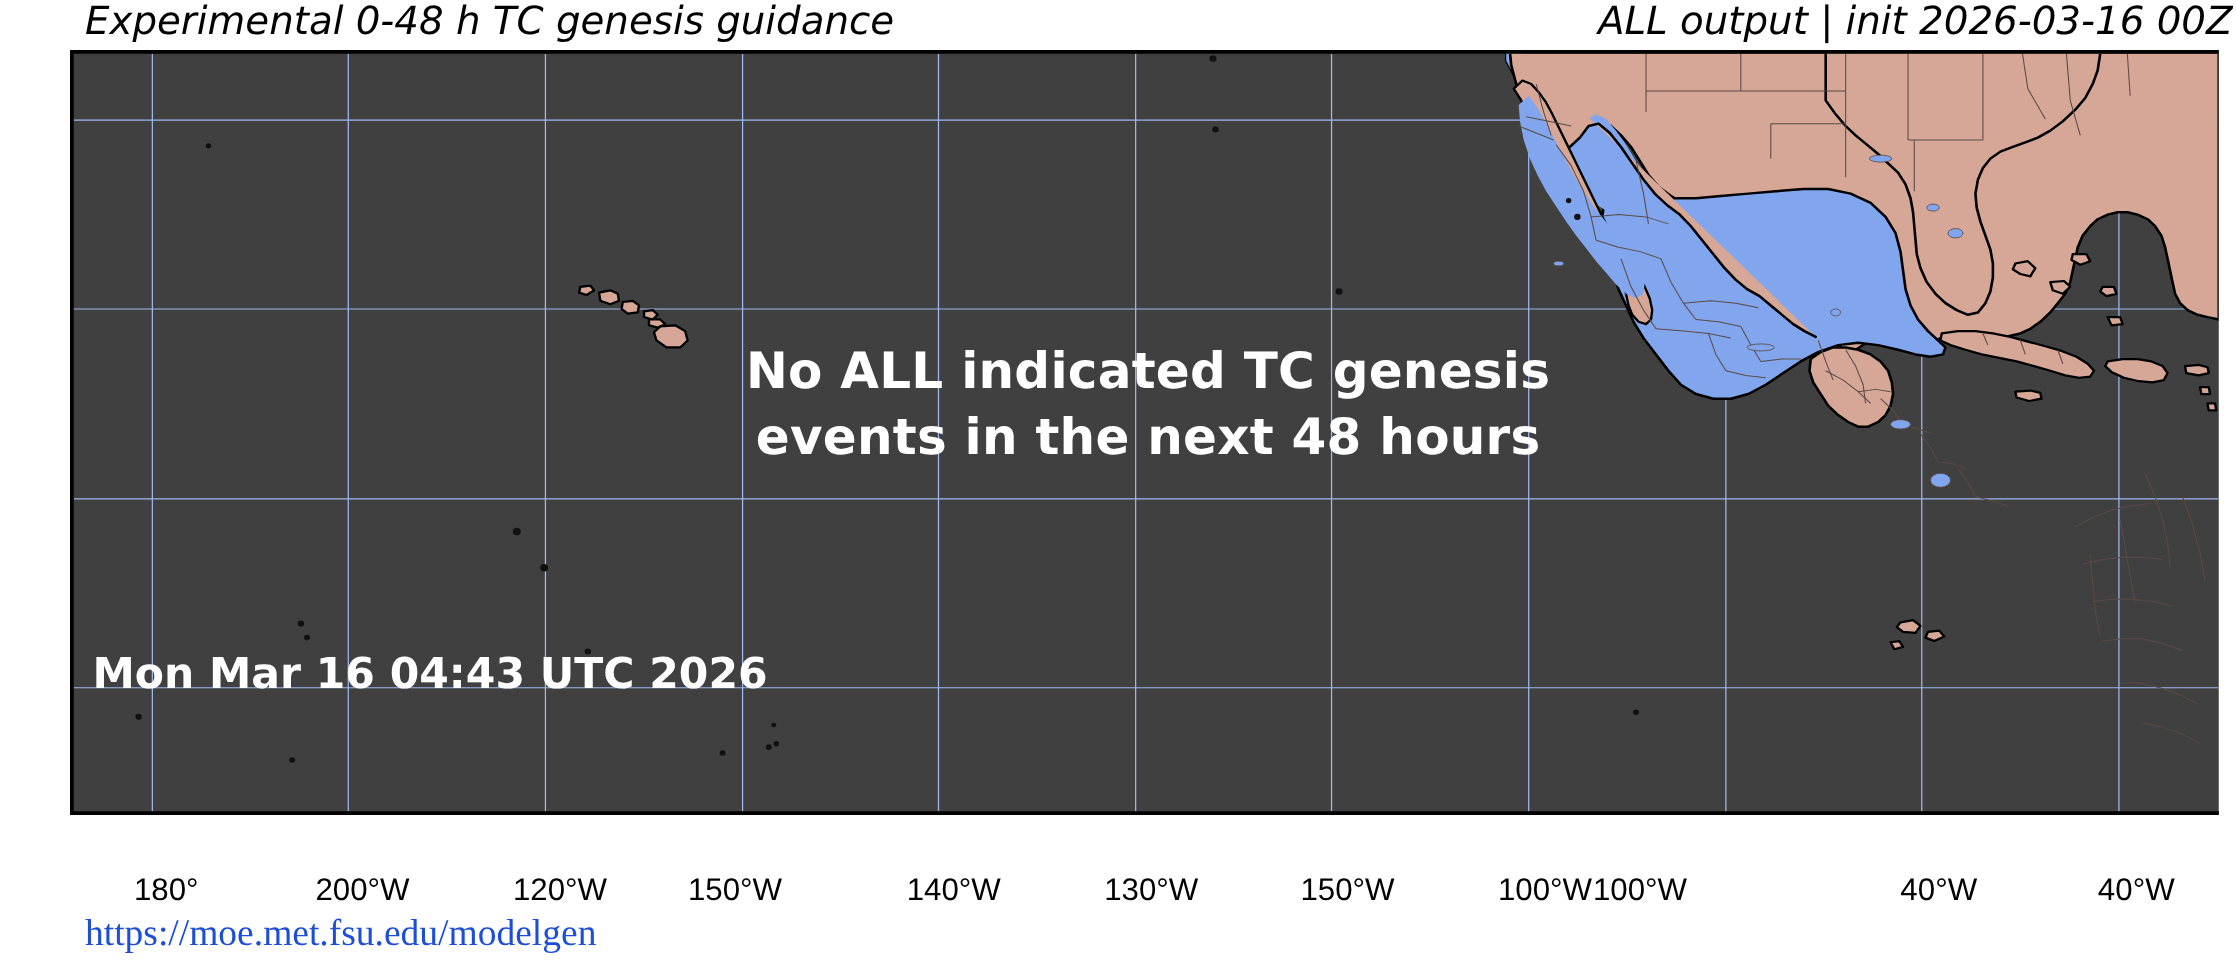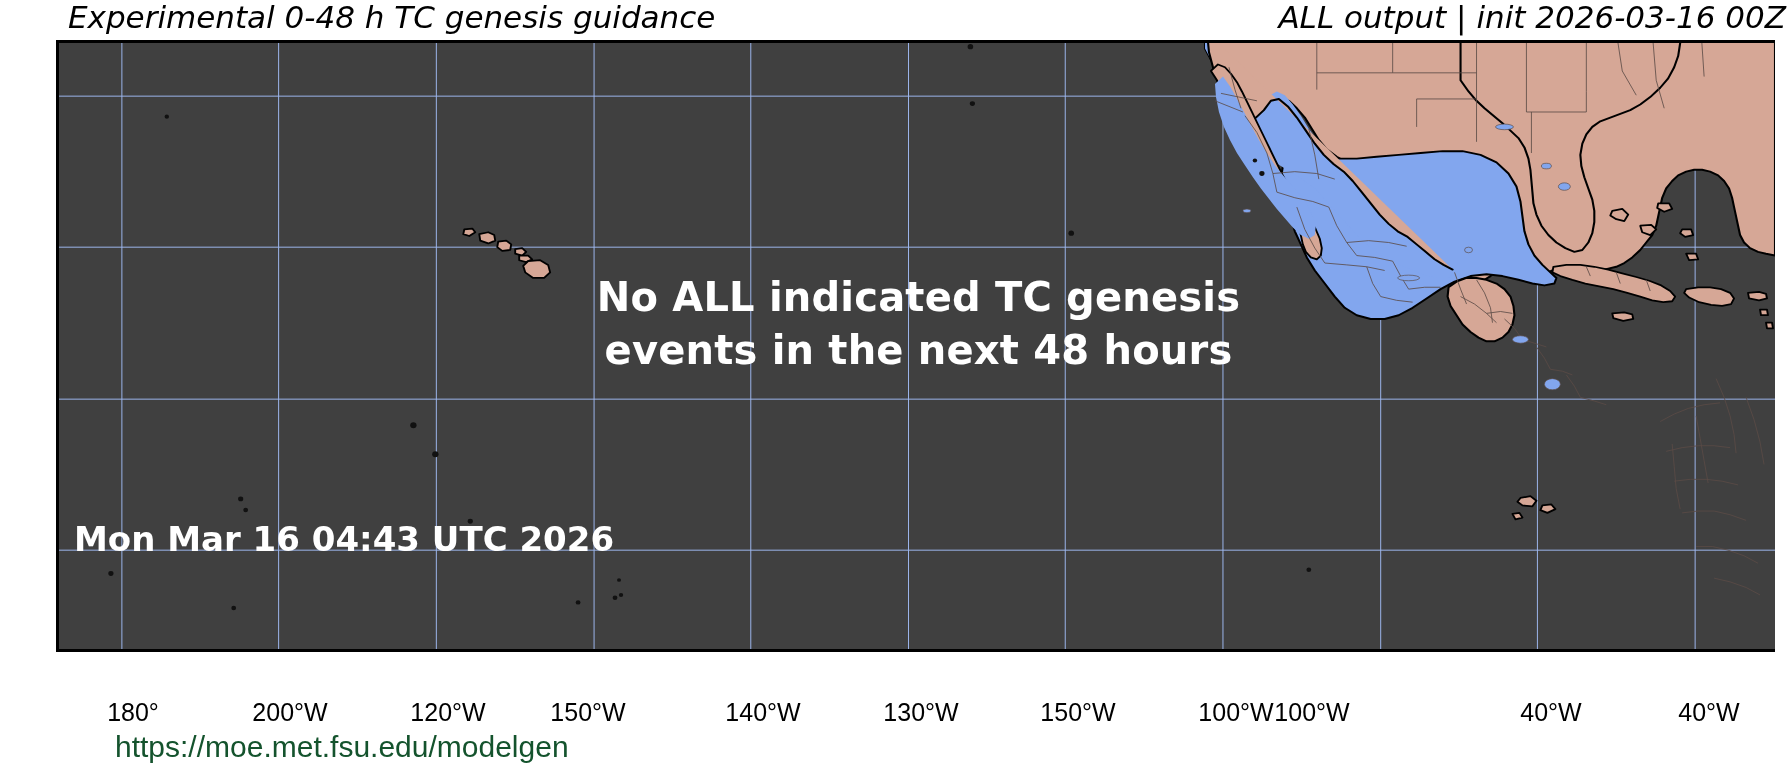--- a/index.html
+++ b/index.html
@@ -130,26 +130,25 @@
     color: #000000;
     white-space: nowrap;
     transform: translateX(-50%);
   }
 
   
   #footer-url {
     position: absolute;
     left: 68px;
     top: 730px;
-    font-family: Liberation Sans, sans-serif;
+    font-family: Liberation Serif, serif;
     font-size: 30px;
-    color: #14532d;
+    color: #1d4ed8;
     white-space: nowrap;
     text-decoration: none;
-    margin-left: 47px;
   }
 </style>
 </head>
 <body>
 
 <div id="header">
   <div class="hdr-text" id="hdr-left">Experimental 0-48 h TC genesis guidance</div>
   <div class="hdr-text" id="hdr-right">ALL output | init 2026-03-16 00Z</div>
 </div>
 

